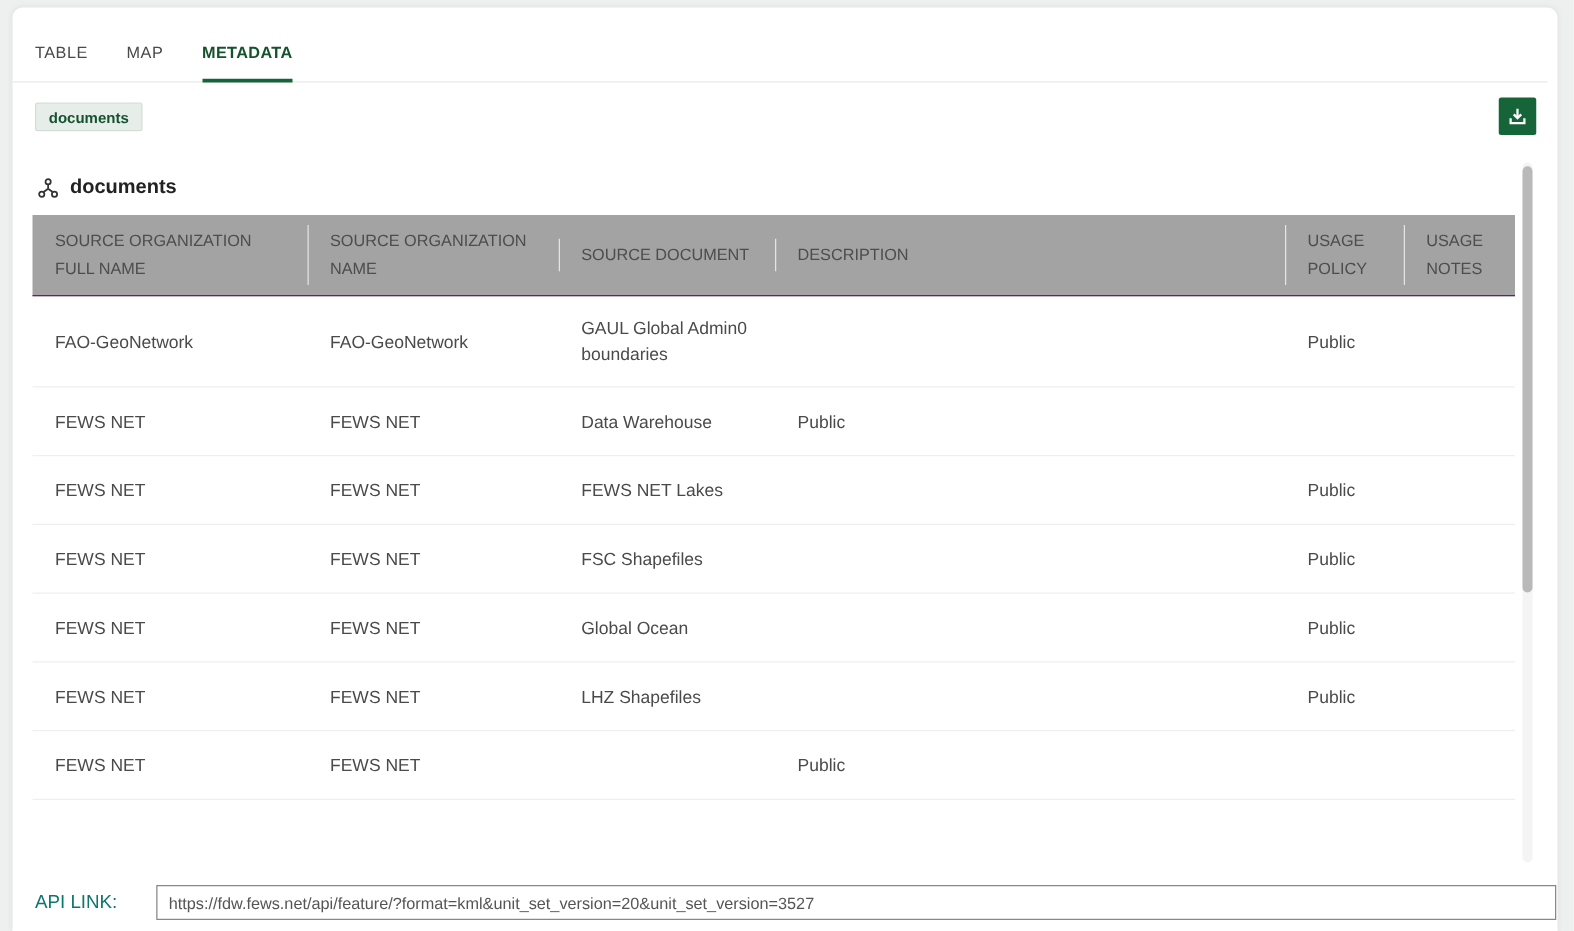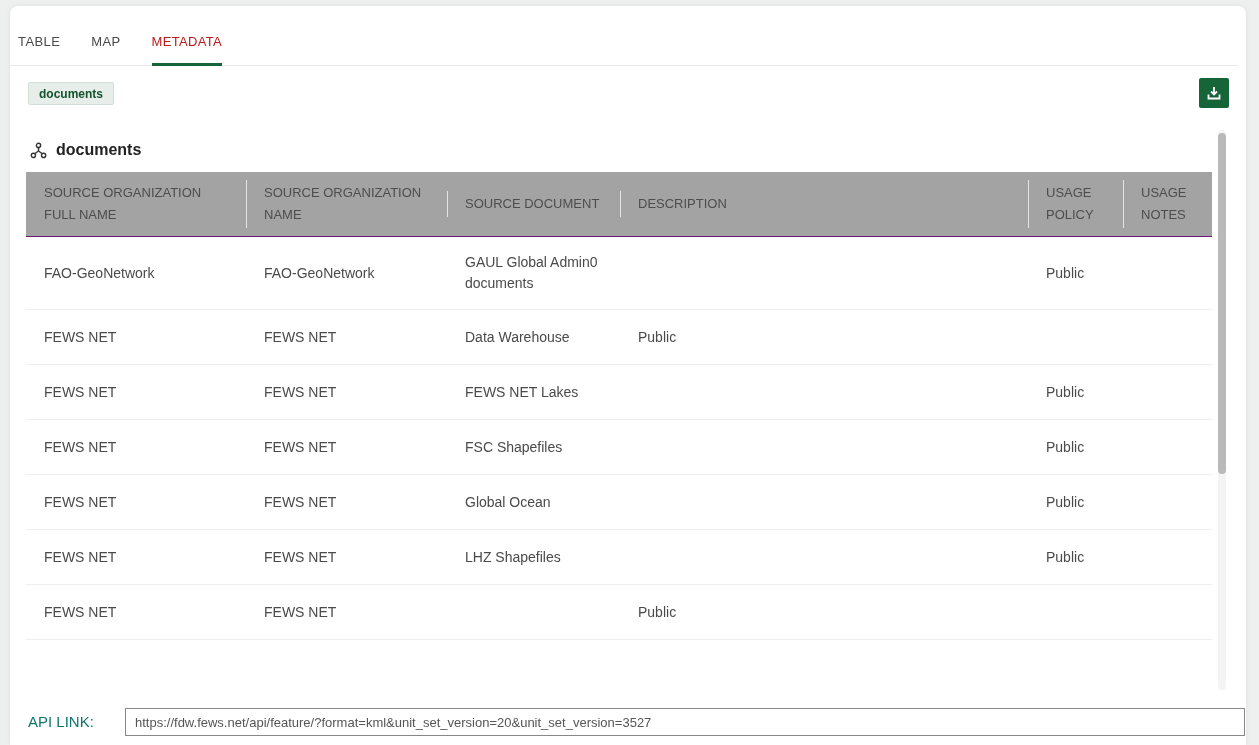--- a/index.html
+++ b/index.html
@@ -9,27 +9,27 @@
   .card {
     position:absolute; left:10px; top:6px; width:1236px; height:739px;
     background:#ffffff; border-radius:8px 8px 0 0;
     box-shadow:0 0 5px rgba(0,0,0,0.07);
   }
 
   
   .tabbar {
     position:absolute; top:0; left:0; right:8px; height:60px;
     border-bottom:1px solid #e9e9e9;
-    padding-left:8px; display:flex; align-items:flex-end;
+    padding-left:18px; display:flex; align-items:flex-end;
   }
   .tab {
     position:relative; margin-right:31px; padding:0 0 16px 0;
     font-size:13px; letter-spacing:0.4px; color:#4a4a4a; cursor:pointer;
   }
-  .tab.active { color:#b91c1c; font-weight:400; letter-spacing:0.3px; }
+  .tab.active { color:#14532d; font-weight:700; letter-spacing:0.3px; }
   .tab.active::after {
     content:""; position:absolute; left:0; right:0; bottom:-1px; height:3px;
     background:#156539;
   }
 
   
   .chip {
     position:absolute; top:76px; left:18px; height:23px;
     background:#e7eeea; border:1px solid #d3ded6; border-radius:2px;
     font-size:12px; font-weight:700; color:#14532d;
@@ -139,21 +139,21 @@
         <div class="cell">SOURCE ORGANIZATION NAME</div>
         <div class="cell">SOURCE DOCUMENT</div>
         <div class="cell">DESCRIPTION</div>
         <div class="cell">USAGE POLICY</div>
         <div class="cell">USAGE NOTES</div>
       </div>
     <div id="t-body">
         <div class="t-row">
           <div class="cell">FAO-GeoNetwork</div>
           <div class="cell">FAO-GeoNetwork</div>
-          <div class="cell">GAUL Global Admin0 documents</div>
+          <div class="cell">GAUL Global Admin0 boundaries</div>
           <div class="cell"></div>
           <div class="cell">Public</div>
           <div class="cell"></div>
         </div>
         <div class="t-row">
           <div class="cell">FEWS NET</div>
           <div class="cell">FEWS NET</div>
           <div class="cell">Data Warehouse</div>
           <div class="cell">Public</div>
           <div class="cell"></div>

